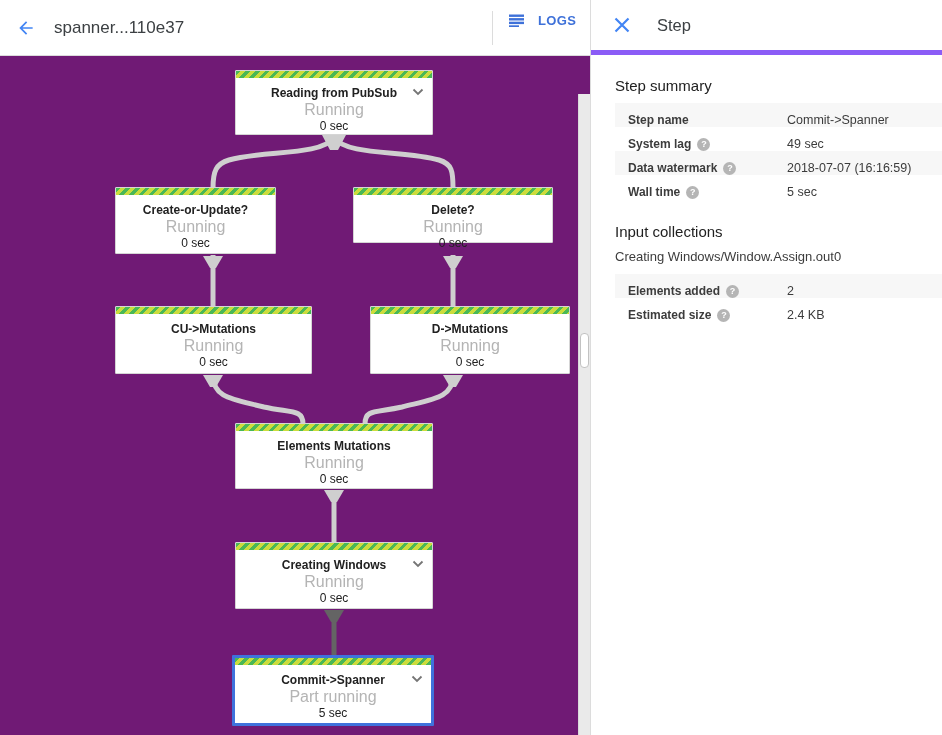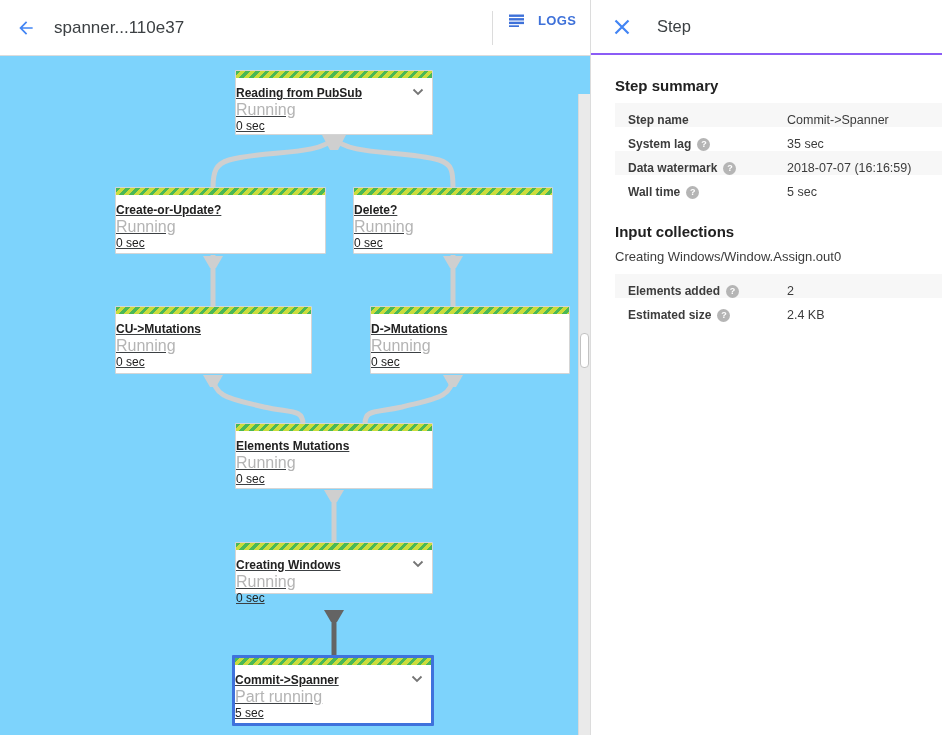--- a/index.html
+++ b/index.html
@@ -1,49 +1,49 @@
 <!DOCTYPE html>
 <html><head>
 <meta charset="utf-8">
 <style>
   * { margin:0; padding:0; box-sizing:border-box; }
   body { font-family:"Liberation Sans", sans-serif; background:#fff; }
-  .app { position:relative; width:942px; height:735px; background:#7dd3fc; overflow:hidden; color:#3c4043; }
+  .app { position:relative; width:942px; height:735px; background:#701a75; overflow:hidden; color:#3c4043; }
 
   
   .lheader { position:absolute; left:0; top:0; width:590px; height:56px;
              border-bottom:1px solid #dcdcdc; background:#fff; display:flex; align-items:center; }
   .back-btn { margin-left:14px; width:24px; height:24px; display:flex; align-items:center; justify-content:center; cursor:pointer; }
   .job-title { margin-left:16px; font-size:17px; color:#3c4043; }
   .hdr-divider { position:absolute; left:492px; top:11px; width:1px; height:34px; background:#dcdcdc; }
   .logs-btn { position:absolute; left:509px; top:0; height:40px; display:flex; align-items:center; gap:14px;
               color:#3e71d9; font-weight:bold; font-size:13px; letter-spacing:.4px; cursor:pointer; }
 
   
   .vdivider { position:absolute; left:590px; top:0; width:1px; height:735px; background:#dcdcdc; }
   .panel { position:absolute; left:591px; top:0; width:351px; height:735px; background:#fff; }
-  .pheader { height:55px; border-bottom:2px solid #8b5cf6; display:flex; align-items:center; }
+  .pheader { height:55px; border-bottom:5px solid #8b5cf6; display:flex; align-items:center; }
   .close-btn { margin-left:21px; width:20px; height:20px; display:flex; align-items:center; justify-content:center; cursor:pointer; }
   .panel-title { margin-left:25px; font-size:16.5px; color:#3c4043; }
   .pbody { padding-left:24px; }
-  .section-h { font-size:15px; font-weight:700; color:#212121; margin:22px 0 9px 0; }
+  .section-h { font-size:15px; font-weight:400; color:#212121; margin:22px 0 9px 0; }
   .collection-name { font-size:13px; color:#3c3c3c; margin:2px 0 10px 0; }
   .prow { display:flex; align-items:flex-end; height:24px; font-size:12px; }
   .prow:nth-child(odd) { background:#f7f7f7; }
   .plabel { display:flex; align-items:center; gap:6px; width:172px; padding-left:13px;
             font-weight:bold; color:#3c3c3c; flex-shrink:0; }
   .pvalue { font-size:12.5px; color:#3c3c3c; }
   .help { display:inline-block; width:13px; height:13px; border-radius:50%; background:#b5b5b5;
           color:#fff; font-size:9px; line-height:13px; text-align:center; font-weight:bold; cursor:pointer; }
 
   
   .graph { position:absolute; left:0; top:56px; width:590px; height:679px; }
   .edges { position:absolute; left:0; top:0; pointer-events:none; }
   .gnode { position:absolute; background:#fff; border:1px solid #d5d5d5; border-radius:1px;
-           text-align:left; cursor:pointer;text-decoration:underline; }
+           text-align:center; cursor:pointer; }
   .gnode.selected { border:3px solid #3f72dc; }
   .stripe { height:7px; width:100%;
             background:repeating-linear-gradient(135deg,#49b857 0 3px,#cbdc3c 3px 7px); }
   .ntitle { margin-top:8px; font-size:12px; font-weight:bold; color:#212121; line-height:15px; }
   .nstatus { font-size:16px; color:#b4b4b4; line-height:17px; }
   .ntime { font-size:12px; color:#212121; line-height:17px; }
   .chev { position:absolute; right:8px; top:11px; }
 
   
   .scroll-track { position:absolute; left:578px; top:94px; width:12px; height:641px;
@@ -104,27 +104,27 @@
     <div id="graph-nodes">
         <div class="gnode" style="left: 235px; top: 14px; width: 198px; height: 65px;">
           <div class="stripe"></div>
           <div class="ntitle">Reading from PubSub</div>
           <span class="chev"><svg width="12" height="8" viewBox="0 0 12 8">
               <polyline points="1.5,1.5 6,6 10.5,1.5" fill="none" stroke="#757575" stroke-width="1.8"></polyline>
             </svg></span>
           <div class="nstatus">Running</div>
           <div class="ntime">0 sec</div>
         </div>
-        <div class="gnode" style="left: 115px; top: 131px; width: 211px; height: 67px;">
+        <div class="gnode" style="left: 115px; top: 131px; width: 161px; height: 67px;">
           <div class="stripe"></div>
           <div class="ntitle">Create-or-Update?</div>
           <div class="nstatus">Running</div>
           <div class="ntime">0 sec</div>
         </div>
-        <div class="gnode" style="left: 353px; top: 131px; width: 200px; height: 67px;">
+        <div class="gnode" style="left: 353px; top: 131px; width: 200px; height: 56px;">
           <div class="stripe"></div>
           <div class="ntitle">Delete?</div>
           <div class="nstatus">Running</div>
           <div class="ntime">0 sec</div>
         </div>
         <div class="gnode" style="left: 115px; top: 250px; width: 197px; height: 68px;">
           <div class="stripe"></div>
           <div class="ntitle">CU-&gt;Mutations</div>
           <div class="nstatus">Running</div>
           <div class="ntime">0 sec</div>
@@ -134,21 +134,21 @@
           <div class="ntitle">D-&gt;Mutations</div>
           <div class="nstatus">Running</div>
           <div class="ntime">0 sec</div>
         </div>
         <div class="gnode" style="left: 235px; top: 367px; width: 198px; height: 66px;">
           <div class="stripe"></div>
           <div class="ntitle">Elements Mutations</div>
           <div class="nstatus">Running</div>
           <div class="ntime">0 sec</div>
         </div>
-        <div class="gnode" style="left: 235px; top: 486px; width: 198px; height: 52px;">
+        <div class="gnode" style="left: 235px; top: 486px; width: 198px; height: 67px;">
           <div class="stripe"></div>
           <div class="ntitle">Creating Windows</div>
           <span class="chev"><svg width="12" height="8" viewBox="0 0 12 8">
               <polyline points="1.5,1.5 6,6 10.5,1.5" fill="none" stroke="#757575" stroke-width="1.8"></polyline>
             </svg></span>
           <div class="nstatus">Running</div>
           <div class="ntime">0 sec</div>
         </div>
         <div class="gnode selected" style="left: 232px; top: 599px; width: 202px; height: 71px;">
           <div class="stripe"></div>
@@ -183,21 +183,21 @@
             <div class="plabel">
               <span>Step name</span>
             </div>
             <div class="pvalue">Commit-&gt;Spanner</div>
           </div>
           <div class="prow">
             <div class="plabel">
               <span>System lag</span>
               <span class="help">?</span>
             </div>
-            <div class="pvalue">35 sec</div>
+            <div class="pvalue">49 sec</div>
           </div>
           <div class="prow">
             <div class="plabel">
               <span>Data watermark</span>
               <span class="help">?</span>
             </div>
             <div class="pvalue">2018-07-07 (16:16:59)</div>
           </div>
           <div class="prow">
             <div class="plabel">

